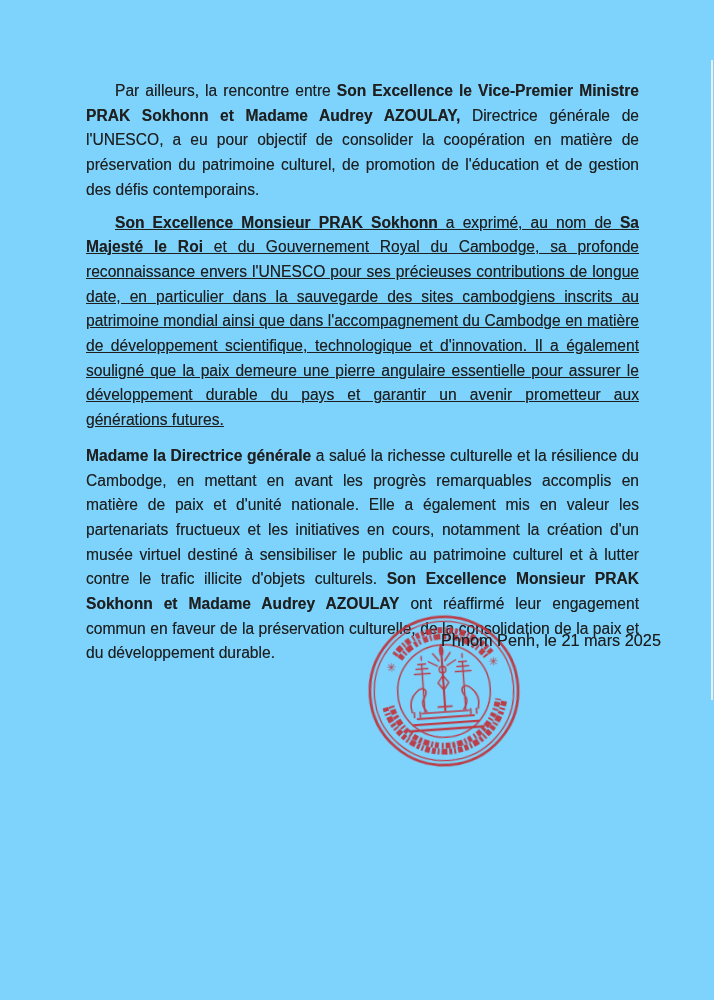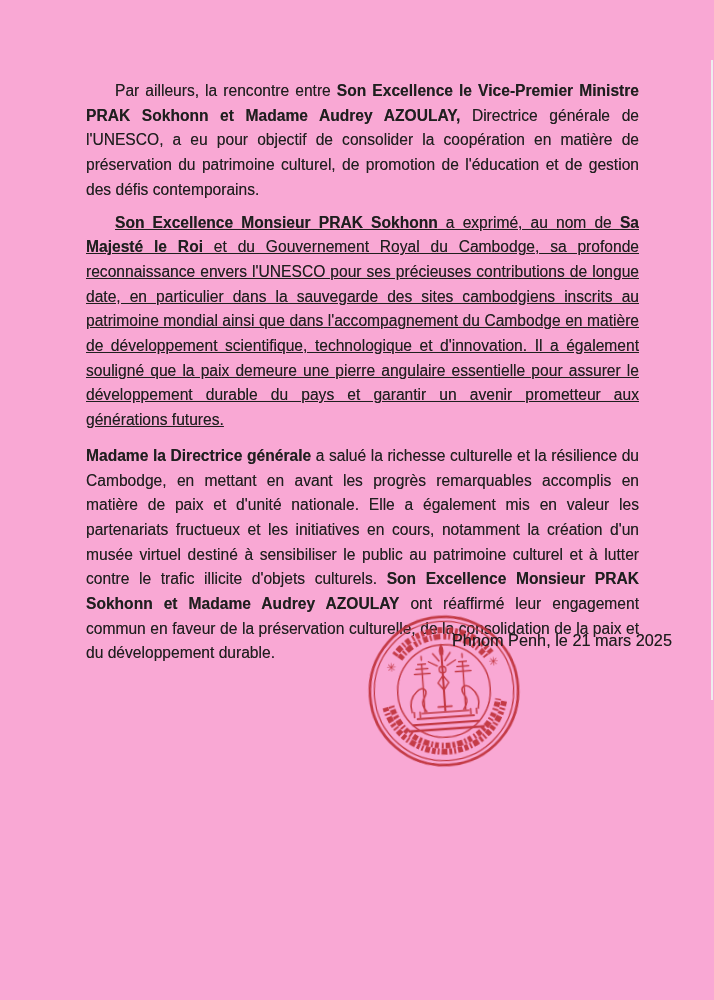--- a/index.html
+++ b/index.html
@@ -1,33 +1,33 @@
 <!DOCTYPE html>
 <html><head>
 <meta charset="utf-8">
 <style>
   html,body{margin:0;padding:0;background:#ffffff;}
   body{width:714px;height:1000px;position:relative;overflow:hidden;
        font-family:"Liberation Sans",sans-serif;color:#1e1e1e;}
-  .page{position:absolute;inset:0;background:#f9a8d4;}
+  .page{position:absolute;inset:0;background:#7dd3fc;}
   
   .scan-edge{position:absolute;right:1px;top:60px;width:2px;height:640px;
              background:#ededed;}
   .body-text{position:absolute;left:86px;top:79px;width:553px;
              font-size:15.6px;line-height:24.7px;text-align:justify;
              color:#1f1f1f;text-shadow:0 0 .45px rgba(30,30,30,.55);}
   .para{margin:0 0 8px 0;}
   .para.p2{margin-bottom:11px;text-decoration:underline;}
   .para.p3{margin-bottom:0;}
   .para.indented{text-indent:29px;}
   .bd{font-weight:bold;}
   .stamp-wrap{position:absolute;left:366px;top:613px;width:156px;height:156px;
               transform:rotate(-4deg);opacity:.93;filter:blur(.3px);}
   .stamp-wrap svg{width:100%;height:100%;display:block;}
-  .dateline{position:absolute;left:452px;top:631px;font-size:16.3px;
+  .dateline{position:absolute;left:441px;top:631px;font-size:16.3px;
             color:#1c1c1c;white-space:nowrap;
             text-shadow:0 0 .45px rgba(30,30,30,.5);}
 </style>
 </head>
 <body>
 
 <div class="page">
 
   <div class="scan-edge"></div>
 

